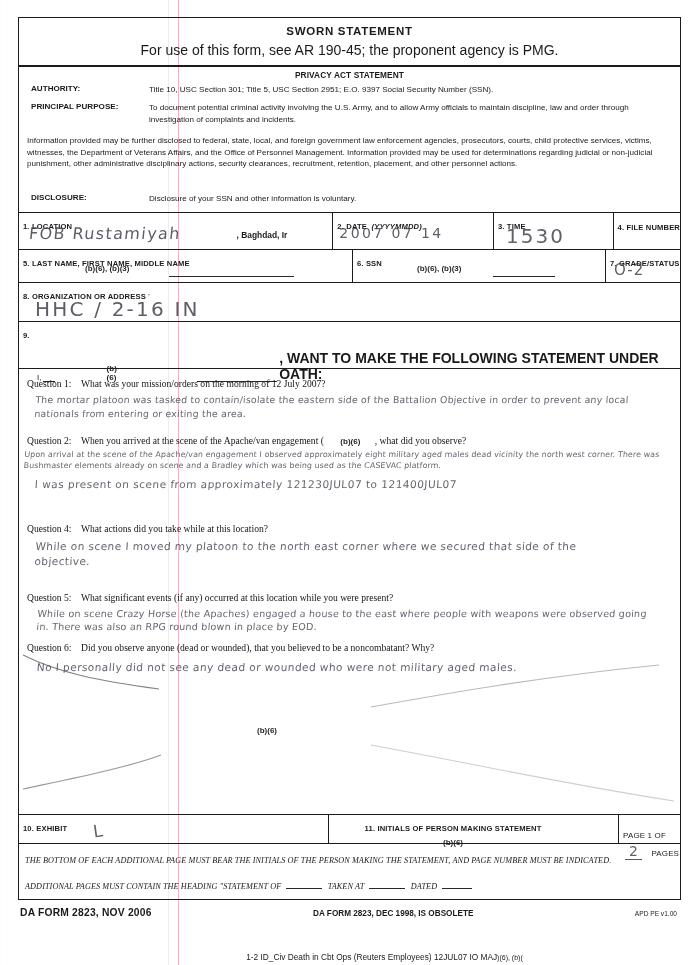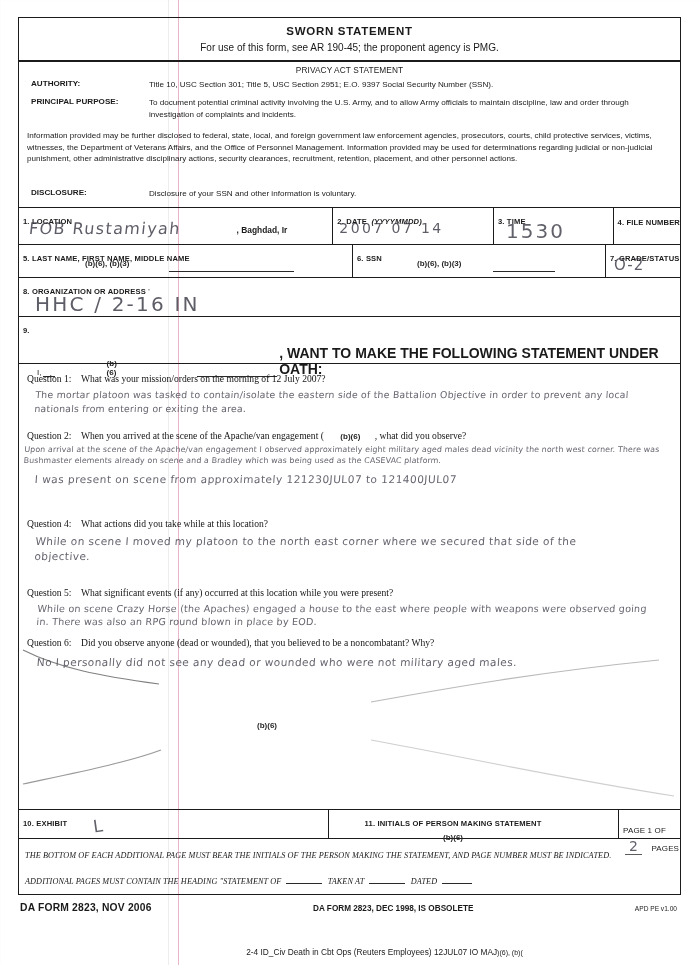--- a/index.html
+++ b/index.html
@@ -17,23 +17,23 @@
 
   .page{position:absolute;left:18px;top:17px;width:663px;}
 
   .form{border:1.6px solid #1b1b1b;}
   .bb{border-bottom:1.3px solid #1b1b1b;gap:41px;}
   .bbt{border-bottom:2.1px solid #1b1b1b;}
 
   
   .hdr{padding:7px 0 7px 0;text-align:center;}
   .hdr .t1{font-size:11.5px;font-weight:bold;letter-spacing:.7px;}
-  .hdr .t2{font-size:10px;margin-top:5px;}
-
-  .pas-title{text-align:center;font-size:8.3px;font-weight:normal;padding:3px 0 4px 0;letter-spacing:.1px;}
+  .hdr .t2{font-size:14px;margin-top:5px;}
+
+  .pas-title{text-align:center;font-size:8.3px;font-weight:bold;padding:3px 0 4px 0;letter-spacing:.1px;}
 
   .pas{padding:0 8px 5px 8px;}
   .pas-row{display:flex;margin-bottom:6px;}
   .pas-lbl{width:118px;flex:0 0 118px;font-size:8.1px;font-weight:bold;padding-left:4px;line-height:1.35;}
   .pas-txt{flex:1;font-size:8.1px;line-height:1.47;}
 
   
   .fr{display:flex;}
   .cell{position:relative;padding:2px 0 0 4px;box-sizing:border-box;min-height:20px;}
   .cell + .cell{border-left:1.3px solid #1b1b1b;}
@@ -259,15 +259,15 @@
 
   </div>
 
   <div class="daform">
     <span class="left">DA FORM 2823, NOV 2006</span>
     <span class="mid">DA FORM 2823, DEC 1998, IS OBSOLETE</span>
     <span class="right">APD PE v1.00</span>
   </div>
 
   <div class="bottom-cap">
-    <span>2-4 ID_Civ Death in Cbt Ops (Reuters Employees) 12JUL07 IO MAJ</span><span class="tiny">)(6), (b)(</span>
+    <span>1-2 ID_Civ Death in Cbt Ops (Reuters Employees) 12JUL07 IO MAJ</span><span class="tiny">)(6), (b)(</span>
   </div>
 </div>
 
 </body></html>

